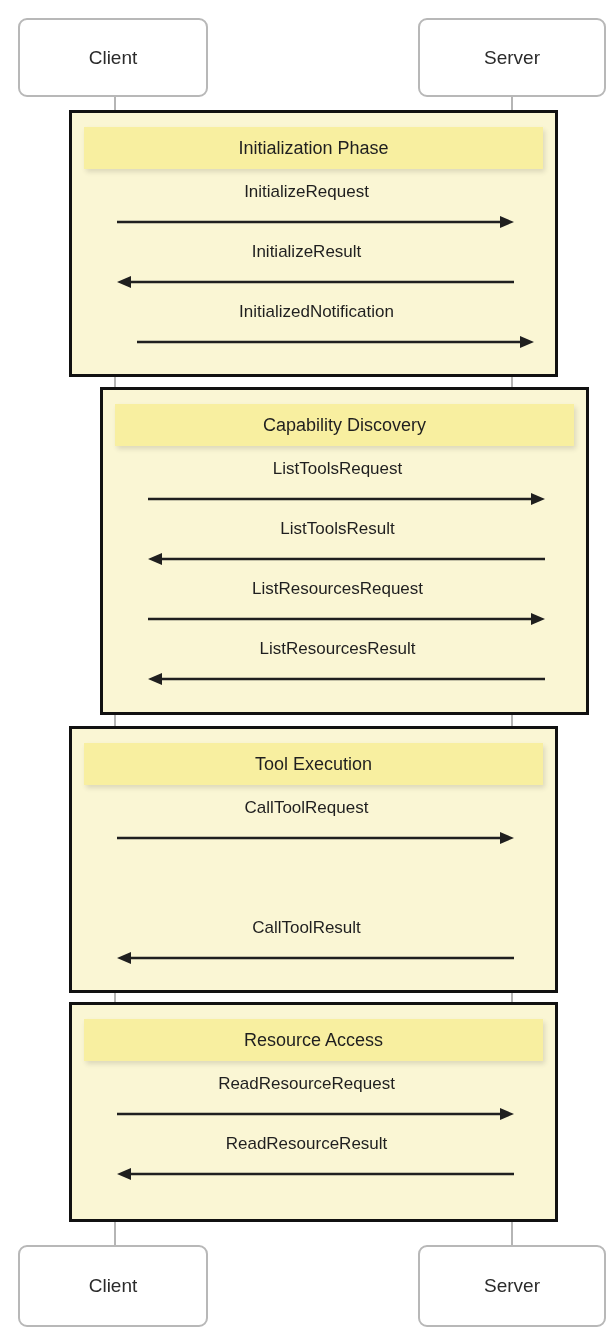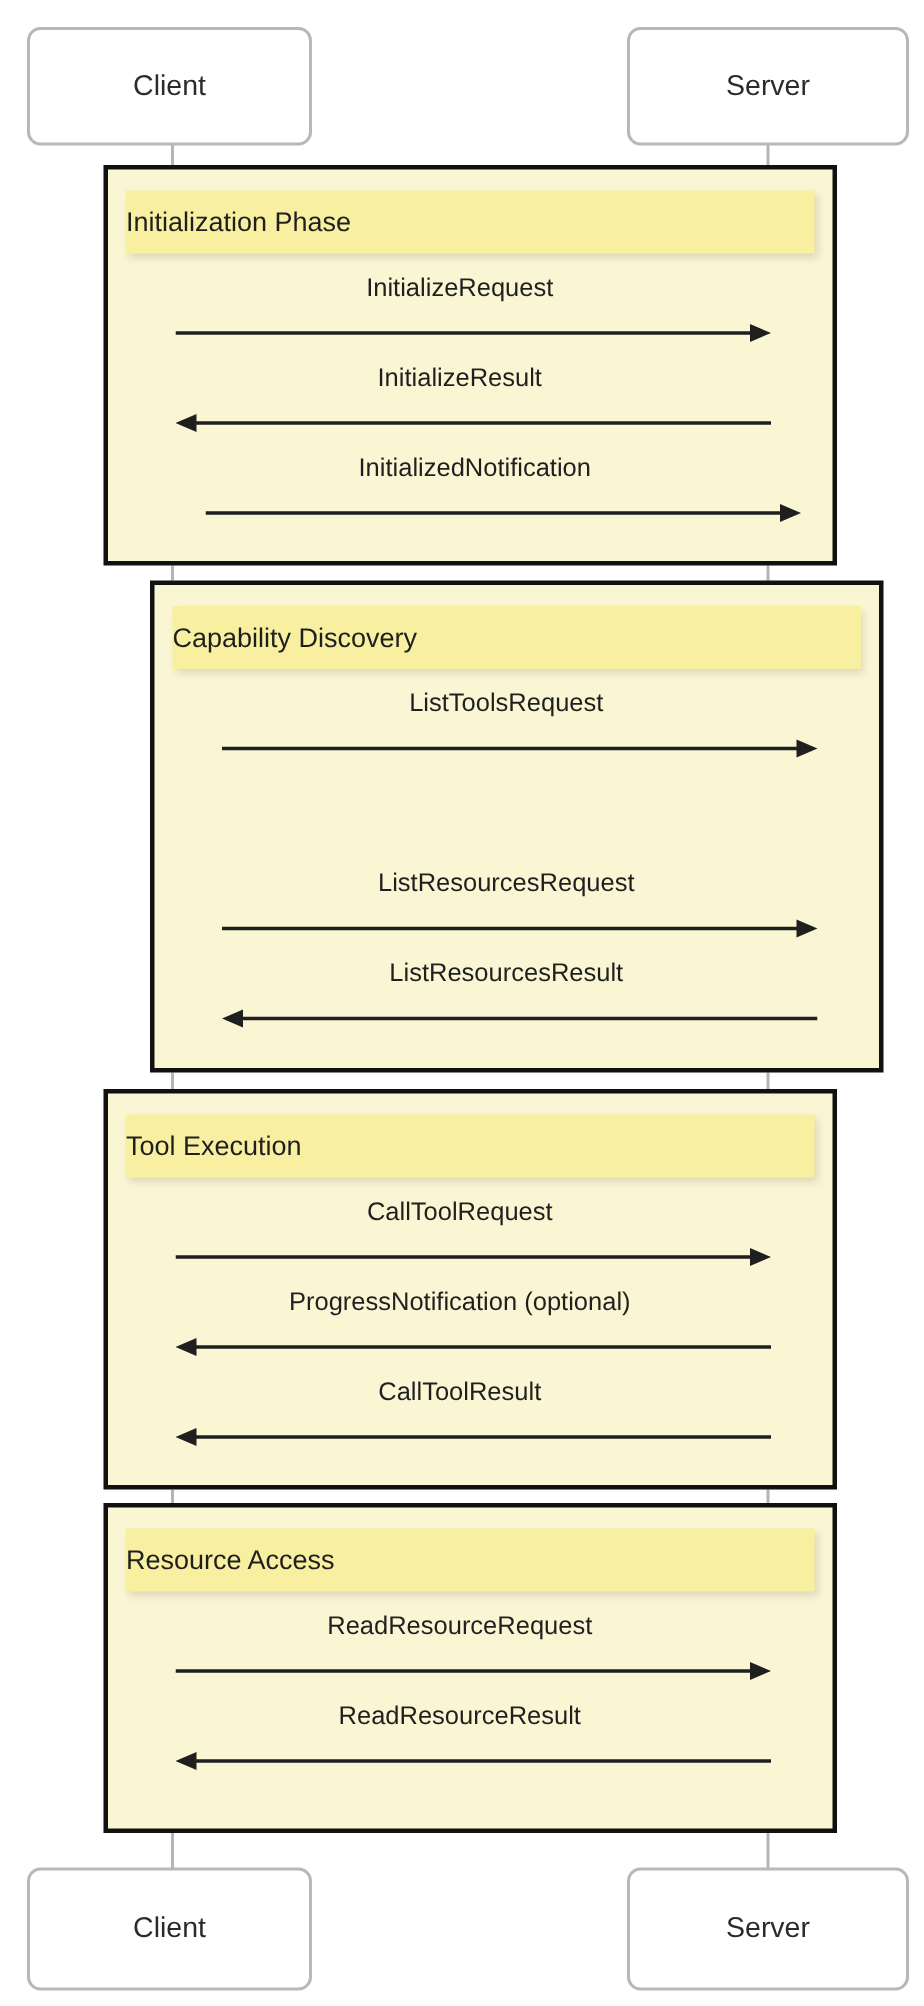--- a/index.html
+++ b/index.html
@@ -57,21 +57,21 @@
   .phase-label {
     position: absolute;
     left: 12px;
     top: 14px;
     right: 12px;
     height: 42px;
     background: #f8efa0;
     box-shadow: 2px 3px 5px rgba(0,0,0,0.12);
     display: flex;
     align-items: center;
-    justify-content: flex-start;
+    justify-content: center;
     font-size: 18px;
     color: #1f1f1f;
     z-index: 3;
   }
 
   
   .message {
     position: absolute;
     left: 0;
     right: 0;
@@ -151,20 +151,29 @@
         </div>
         <div class="message" style="top: 64px;">
           <div class="msg-text">ListToolsRequest</div>
           <div class="msg-arrow">
             <svg width="397" height="14" viewBox="0 0 397 14">
               <line x1="0" y1="7" x2="385" y2="7" stroke="#1f1f1f" stroke-width="2.4"></line>
               <polygon points="397,7 383,1 383,13" fill="#1f1f1f"></polygon>
             </svg>
           </div>
         </div>
+        <div class="message" style="top: 124px;">
+          <div class="msg-text">ListToolsResult</div>
+          <div class="msg-arrow">
+            <svg width="397" height="14" viewBox="0 0 397 14">
+              <line x1="12" y1="7" x2="397" y2="7" stroke="#1f1f1f" stroke-width="2.4"></line>
+              <polygon points="0,7 14,1 14,13" fill="#1f1f1f"></polygon>
+            </svg>
+          </div>
+        </div>
         <div class="message" style="top: 184px;">
           <div class="msg-text">ListResourcesRequest</div>
           <div class="msg-arrow">
             <svg width="397" height="14" viewBox="0 0 397 14">
               <line x1="0" y1="7" x2="385" y2="7" stroke="#1f1f1f" stroke-width="2.4"></line>
               <polygon points="397,7 383,1 383,13" fill="#1f1f1f"></polygon>
             </svg>
           </div>
         </div>
         <div class="message" style="top: 244px;">
@@ -183,29 +192,20 @@
         </div>
         <div class="message" style="top: 64px;">
           <div class="msg-text">CallToolRequest</div>
           <div class="msg-arrow">
             <svg width="397" height="14" viewBox="0 0 397 14">
               <line x1="0" y1="7" x2="385" y2="7" stroke="#1f1f1f" stroke-width="2.4"></line>
               <polygon points="397,7 383,1 383,13" fill="#1f1f1f"></polygon>
             </svg>
           </div>
         </div>
-        <div class="message" style="top: 124px;">
-          <div class="msg-text">ProgressNotification (optional)</div>
-          <div class="msg-arrow">
-            <svg width="397" height="14" viewBox="0 0 397 14">
-              <line x1="12" y1="7" x2="397" y2="7" stroke="#1f1f1f" stroke-width="2.4"></line>
-              <polygon points="0,7 14,1 14,13" fill="#1f1f1f"></polygon>
-            </svg>
-          </div>
-        </div>
         <div class="message" style="top: 184px;">
           <div class="msg-text">CallToolResult</div>
           <div class="msg-arrow">
             <svg width="397" height="14" viewBox="0 0 397 14">
               <line x1="12" y1="7" x2="397" y2="7" stroke="#1f1f1f" stroke-width="2.4"></line>
               <polygon points="0,7 14,1 14,13" fill="#1f1f1f"></polygon>
             </svg>
           </div>
         </div>
       </div>

